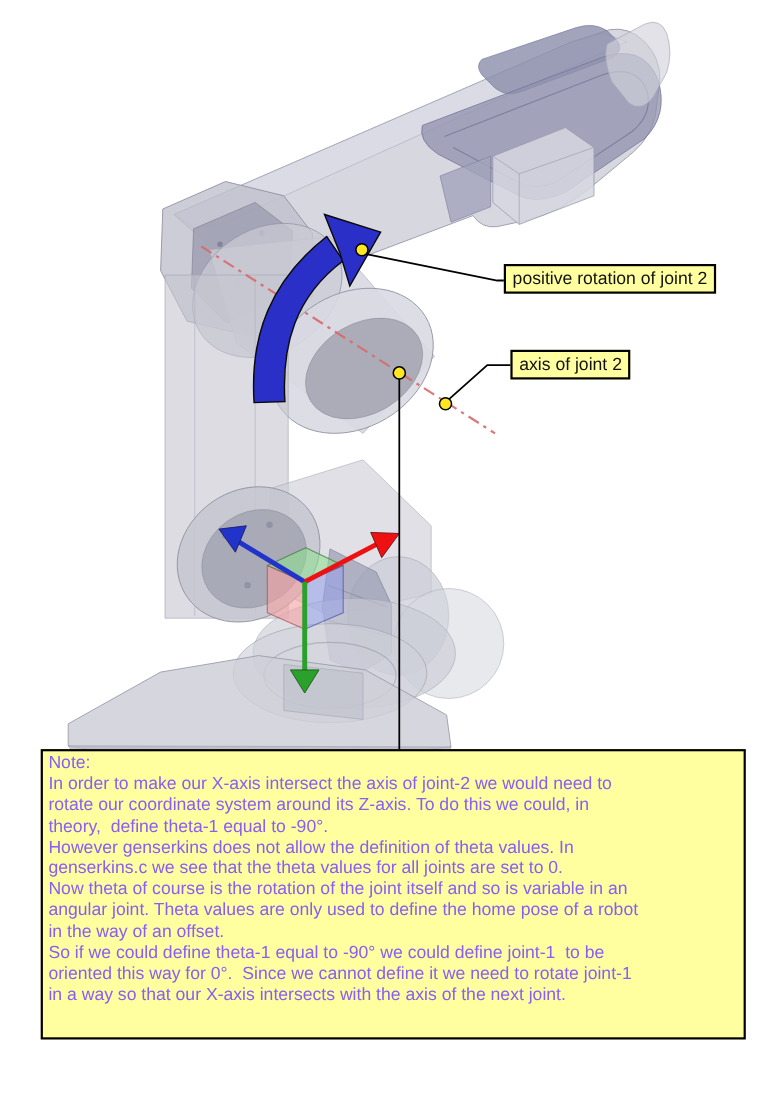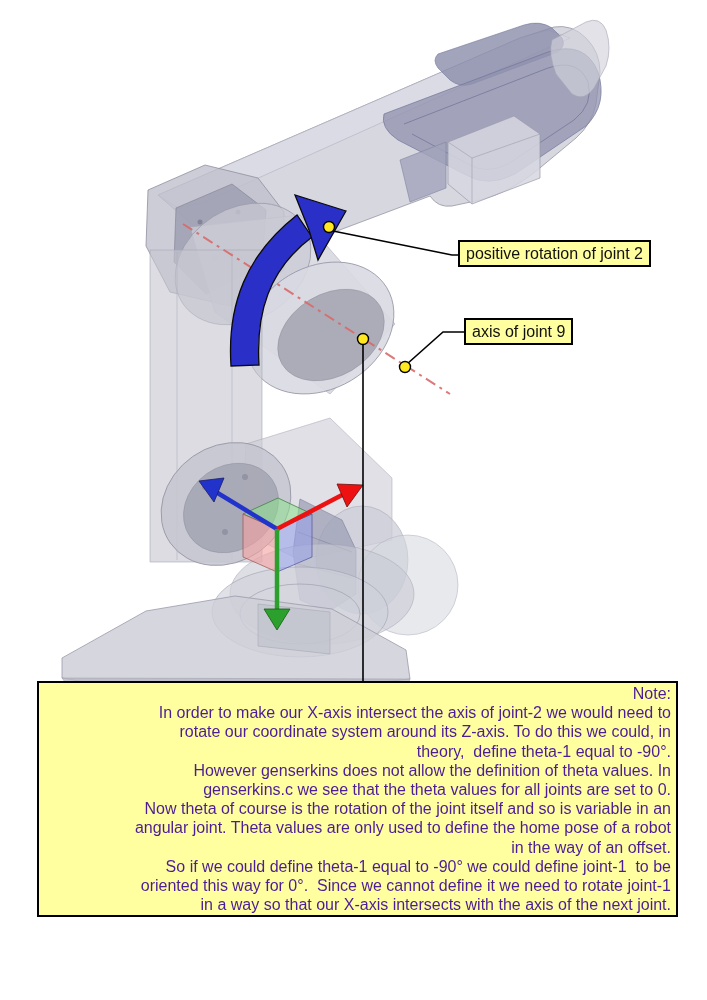--- a/index.html
+++ b/index.html
@@ -8,25 +8,24 @@
     font-family:"Liberation Sans",sans-serif;
     margin-top:12px;
   }
   #scene{position:absolute;left:0;top:0;}
   .callout{
     position:absolute;display:inline-block;box-sizing:border-box;
     background:#ffffa0;border:2px solid #000;color:#111;
     font-size:16px;line-height:21px;padding:1px 6px;white-space:nowrap;
   }
   #note-box{
-    position:absolute;left:37px;top:669px;width:641px;height:236px;box-sizing:border-box;
-    background:#ffffa0;border:2px solid #000;color:#4c1d95;
+    position:absolute;left:37px;top:669px;width:641px;height:264px;box-sizing:border-box;
+    background:#ffffa0;border:2px solid #000;color:#8b5cf6;
     font-size:16px;line-height:19.2px;padding:1px 5px;
     white-space:pre-wrap;
-    text-align:right;
   }
 </style>
 </head>
 <body>
 
 <div id="canvas">
 
   <svg id="scene" width="707" height="1000" viewBox="0 0 707 1000" xmlns="http://www.w3.org/2000/svg">
 
     <g stroke-linejoin="round">
@@ -113,21 +112,21 @@
     <path d="M407,352 L443,320 L465,320" fill="none" stroke="#000" stroke-width="1.6"></path>
     <line x1="363" y1="331" x2="363" y2="669" stroke="#000" stroke-width="1.6"></line>
 
     <circle cx="329" cy="215" r="5.5" stroke="#000" stroke-width="1.4" fill="#ffe822"></circle>
     <circle cx="363" cy="327" r="5.5" stroke="#000" stroke-width="1.4" fill="#ffe822"></circle>
     <circle cx="405" cy="355" r="5.5" stroke="#000" stroke-width="1.4" fill="#ffe822"></circle>
   </svg>
 
   <div class="callout" style="left:458px;top:228px;">positive rotation of joint 2</div>
 
-  <div class="callout" style="left:464px;top:306px;">axis of joint 9</div>
+  <div class="callout" style="left:464px;top:306px;">axis of joint 2</div>
 
   <div id="note-box">Note:
 In order to make our X-axis intersect the axis of joint-2 we would need to
 rotate our coordinate system around its Z-axis. To do this we could, in
 theory,  define theta-1 equal to -90°.
 However genserkins does not allow the definition of theta values. In
 genserkins.c we see that the theta values for all joints are set to 0.
 Now theta of course is the rotation of the joint itself and so is variable in an
 angular joint. Theta values are only used to define the home pose of a robot
 in the way of an offset.

